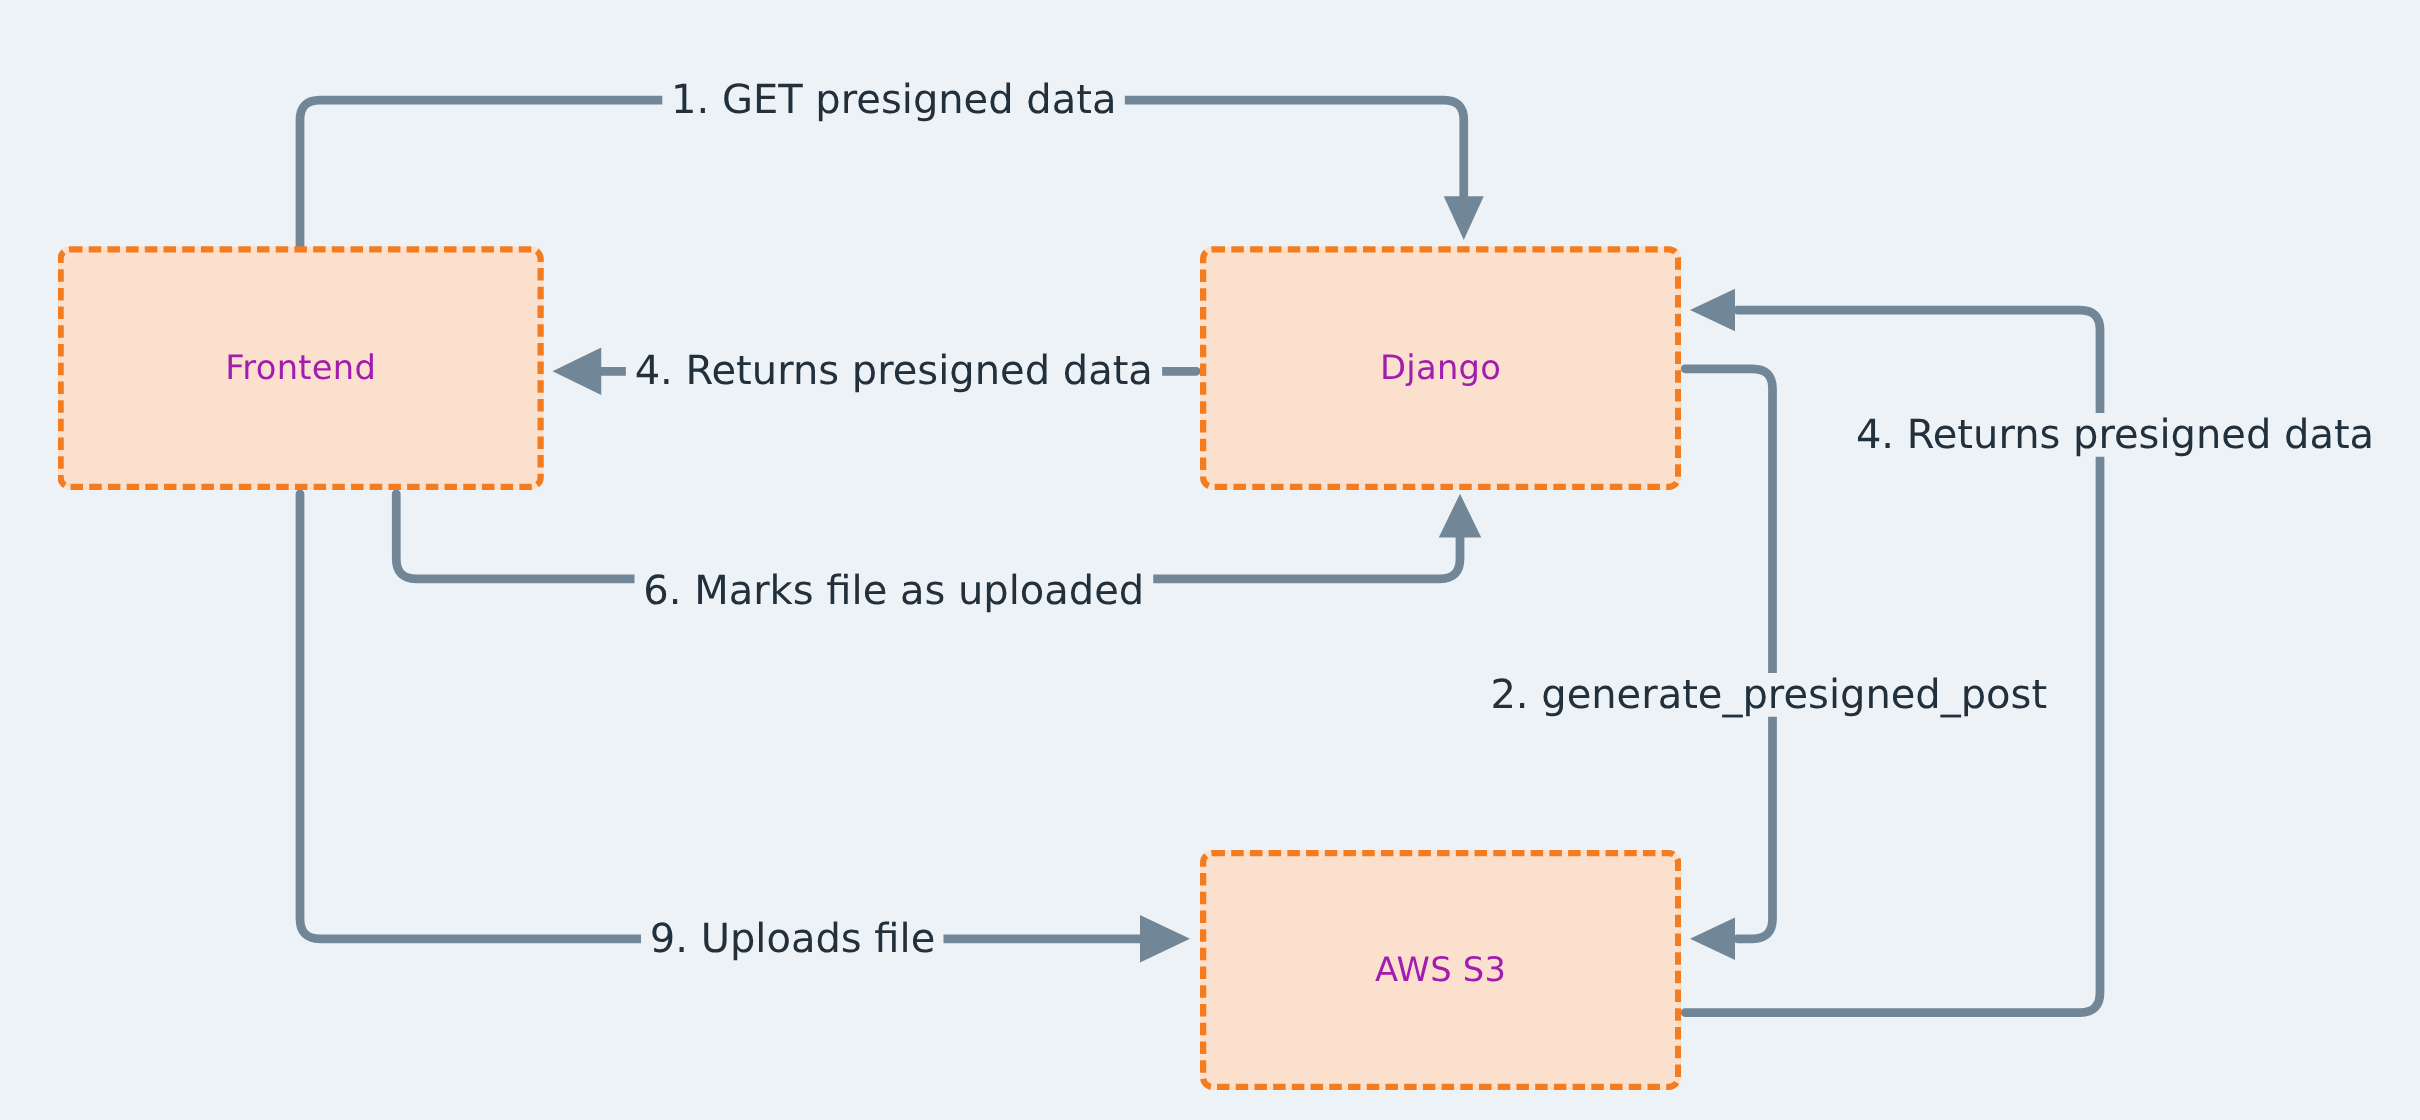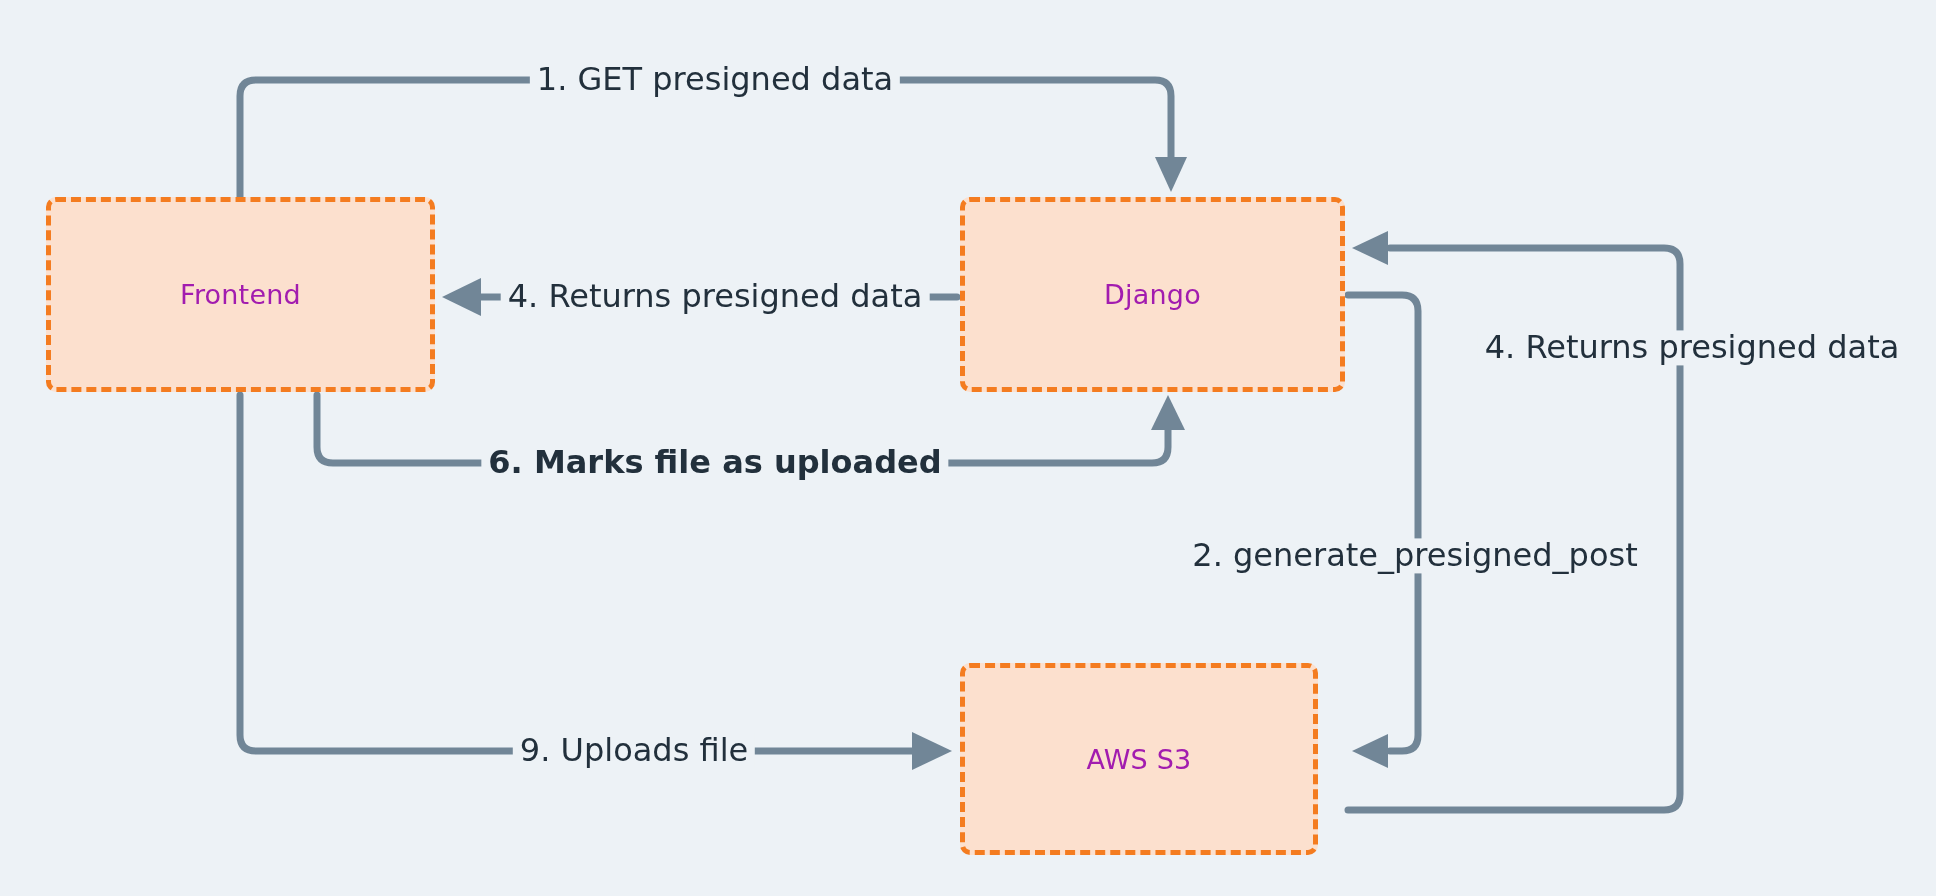--- a/index.html
+++ b/index.html
@@ -103,29 +103,29 @@
   </svg>
 
   <div class="node-box" style="left:46px; top:197px; width:389px; height:195px;">
     <span class="node-label">Frontend</span>
   </div>
 
   <div class="node-box" style="left:960px; top:197px; width:385px; height:195px;">
     <span class="node-label">Django</span>
   </div>
 
-  <div class="node-box" style="left:960px; top:663px; width:358px; height:192px;text-align:right;">
+  <div class="node-box" style="left:960px; top:680px; width:385px; height:192px;text-align:right;">
     <span class="node-label">AWS S3</span>
   </div>
 
   <div class="edge-label" style="left:715px; top:80px;">1. GET presigned data</div>
 
   <div class="edge-label" style="left:1415px; top:512px;margin-top:44px;">2. generate_presigned_post</div>
 
   <div class="edge-label" style="left:1692px; top:348px;">4. Returns presigned data</div>
 
   <div class="edge-label" style="left:715px; top:297px;">4. Returns presigned data</div>
 
   <div class="edge-label" style="left:634px; top:751px;">9. Uploads file</div>
 
-  <div class="edge-label" style="left:715px; top:463px;font-weight:bold;">6. Marks file as  uploaded</div>
+  <div class="edge-label" style="left:715px; top:473px;">6. Marks file as  uploaded</div>
 
 </div>
 
 </body></html>

